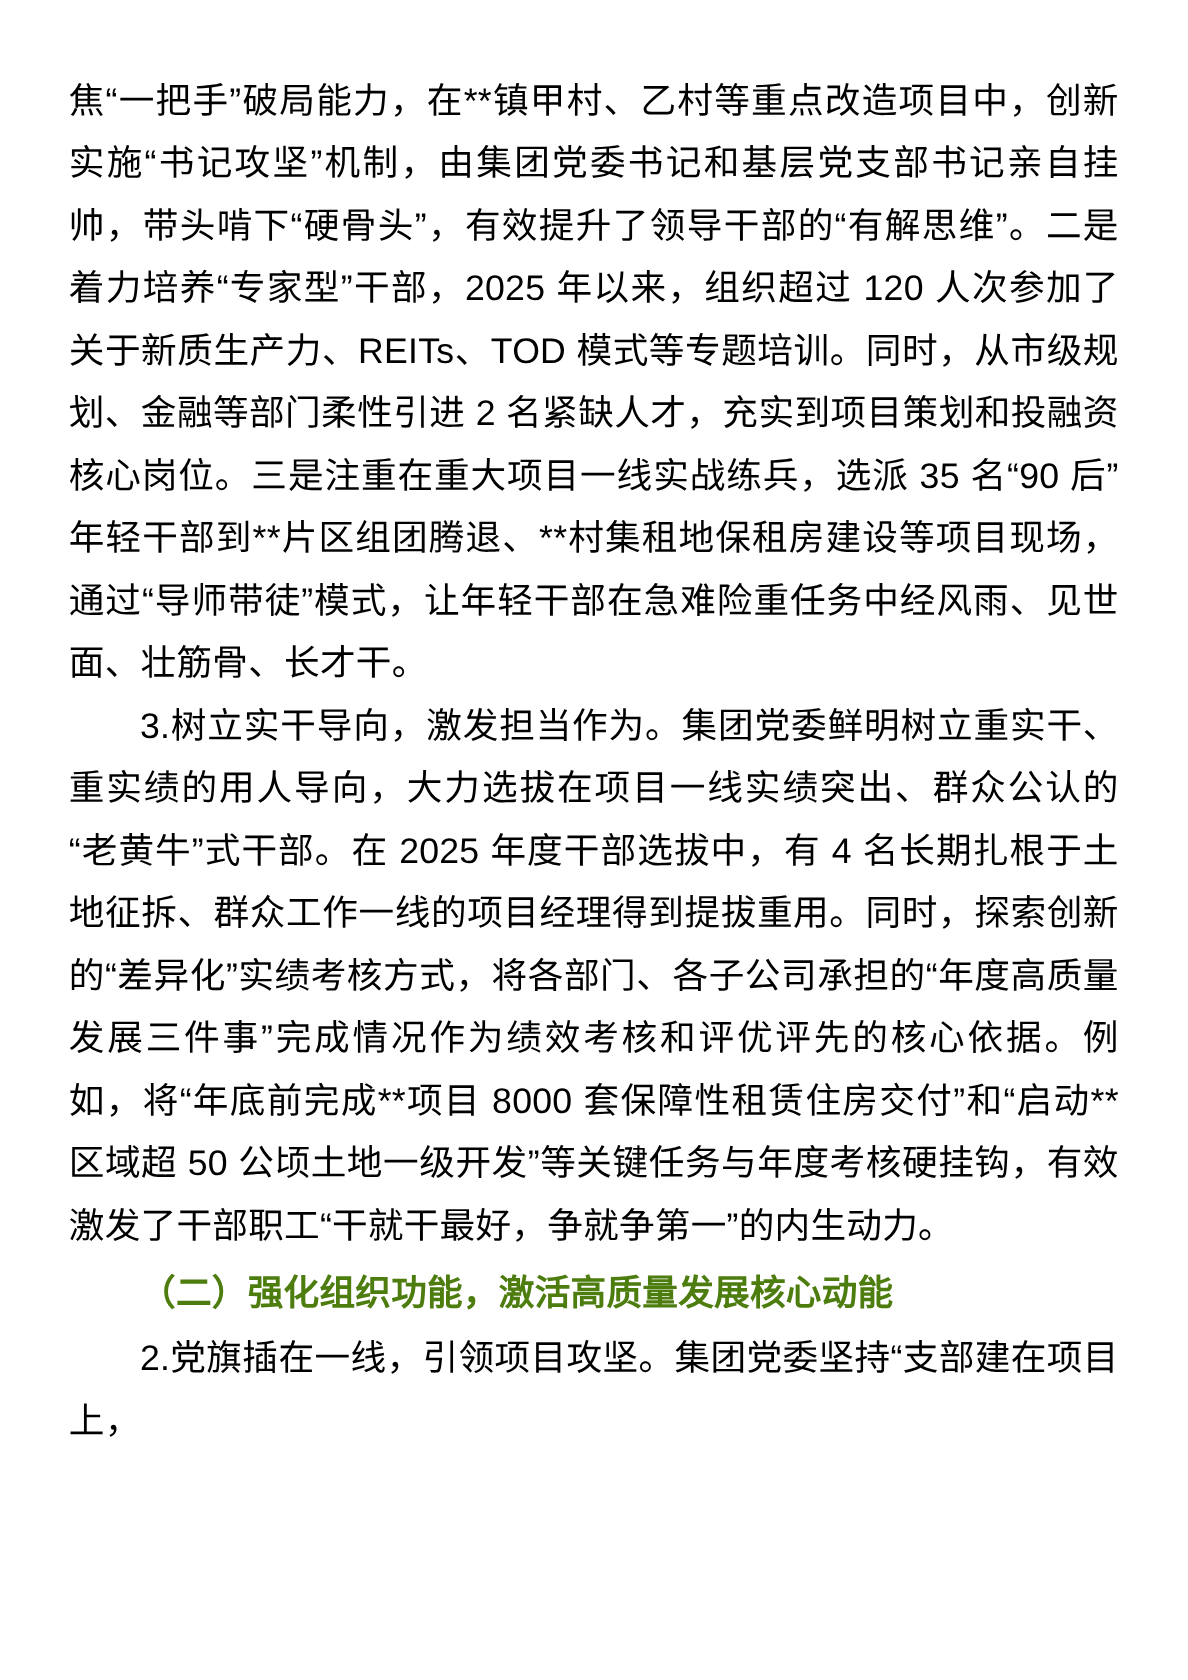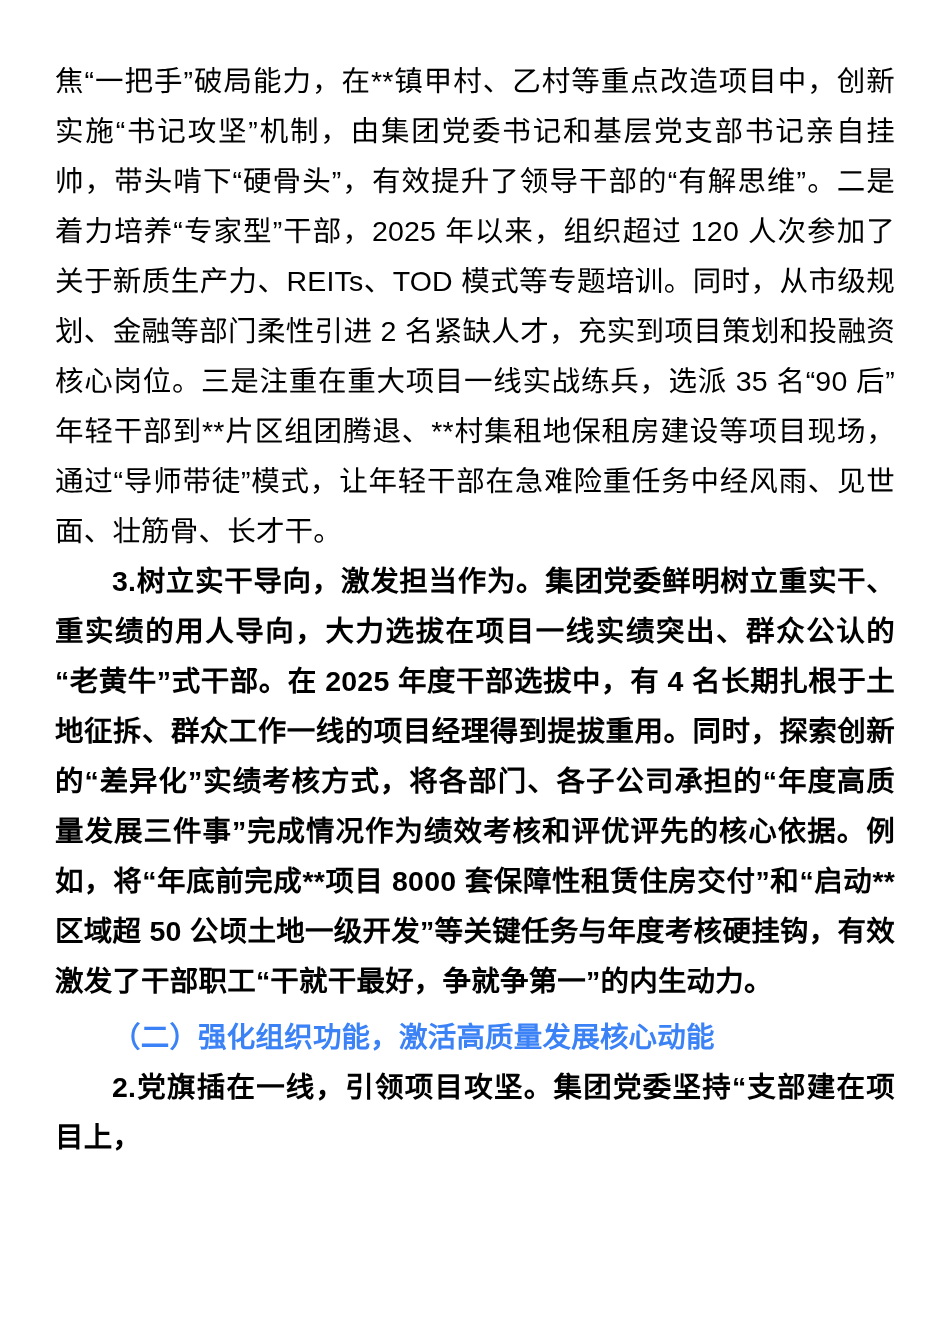--- a/index.html
+++ b/index.html
@@ -34,30 +34,30 @@
     text-justify: inter-ideograph;
     letter-spacing: 0.2px;
     font-weight: 400;
     word-break: break-all;
   }
   .para.cont {
     text-indent: 0;
   }
   .para.indent {
     text-indent: 2em;
-    font-weight: bold;
   }
   .heading {
     margin: 0;
     font-size: 28.5px;
     line-height: 50px;
-    color: #3b82f6;
+    color: #4d7c0f;
     font-weight: 700;
     text-indent: 2em;
     letter-spacing: 0.2px;
+    font-family: Liberation Mono, monospace;
   }
   .spacer-sm {
     height: 6px;
   }
 </style>
 </head>
 <body>
 
 <div class="page">
   <div class="content">

